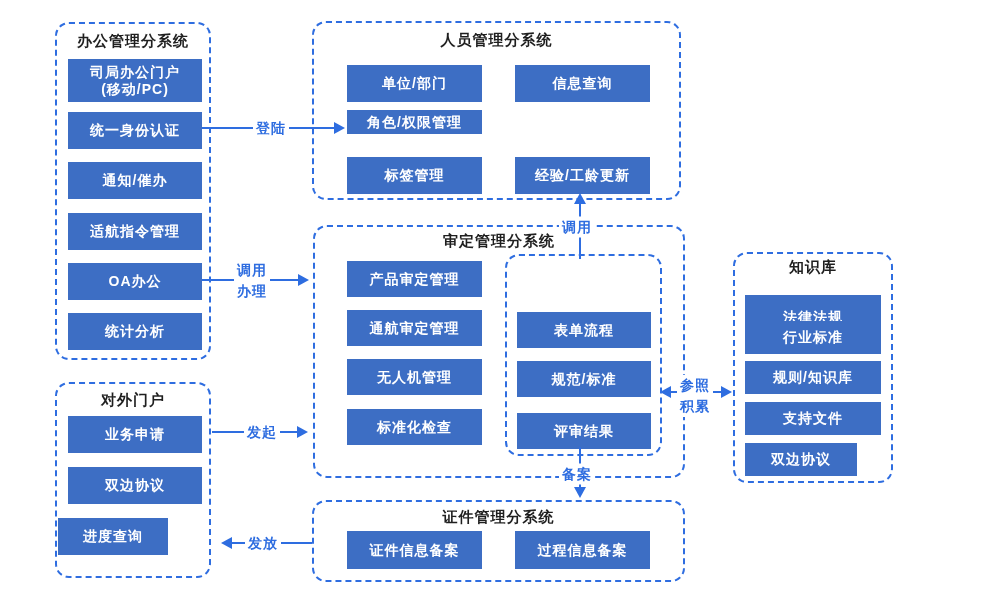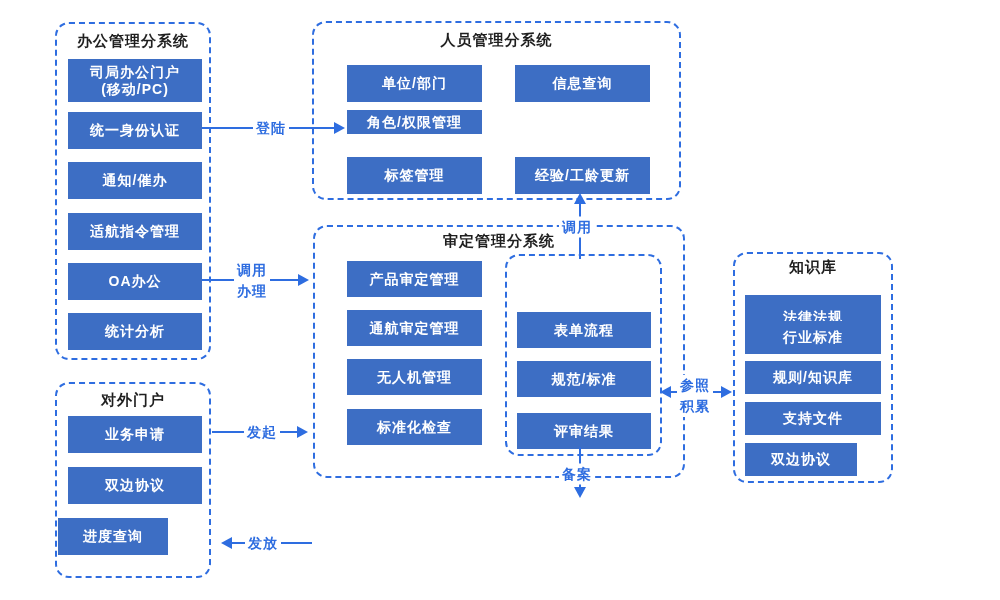--- a/index.html
+++ b/index.html
@@ -87,20 +87,25 @@
 
   <section class="group" style="left:733px;top:252px;width:160px;height:231px;">
     <div class="g-title" style="top:4px;">知识库</div>
     <div class="node" style="left:10px;top:41px;width:136px;height:45px;text-decoration:underline;">法律法规</div>
     <div class="node" style="left:10px;top:67px;width:136px;height:33px;">行业标准</div>
     <div class="node" style="left:10px;top:107px;width:136px;height:33px;">规则/知识库</div>
     <div class="node" style="left:10px;top:148px;width:136px;height:33px;">支持文件</div>
     <div class="node" style="left:10px;top:189px;width:112px;height:33px;">双边协议</div>
   </section>
 
+  <section class="group" style="left:312px;top:500px;width:373px;height:82px;">
+    <div class="g-title" style="top:6px;">证件管理分系统</div>
+    <div class="node" style="left:33px;top:29px;width:135px;height:38px;">证件信息备案</div>
+    <div class="node" style="left:201px;top:29px;width:135px;height:38px;">过程信息备案</div>
+  </section>
 
   <div class="hline" style="left:202px;top:127px;width:134px;"></div>
   <div class="head right" style="left:334px;top:122px;"></div>
   <div class="alabel" style="left:271px;top:128px;">登陆</div>
 
   <div class="hline" style="left:202px;top:279px;width:98px;"></div>
   <div class="head right" style="left:298px;top:274px;"></div>
   <div class="alabel" style="left:252px;top:281px;">调用
 办理</div>
 

